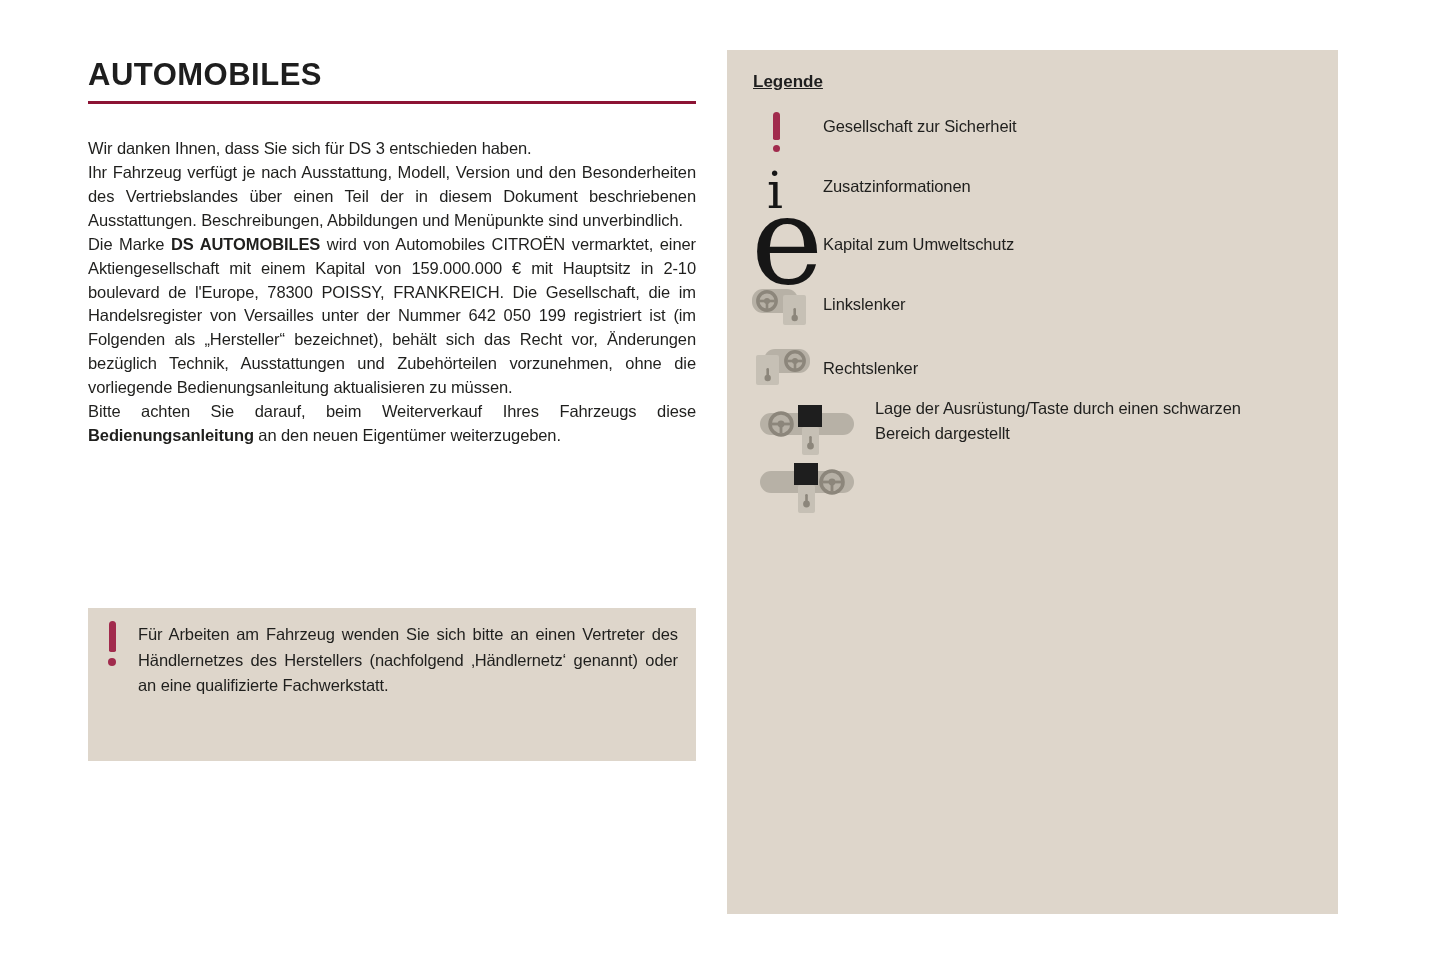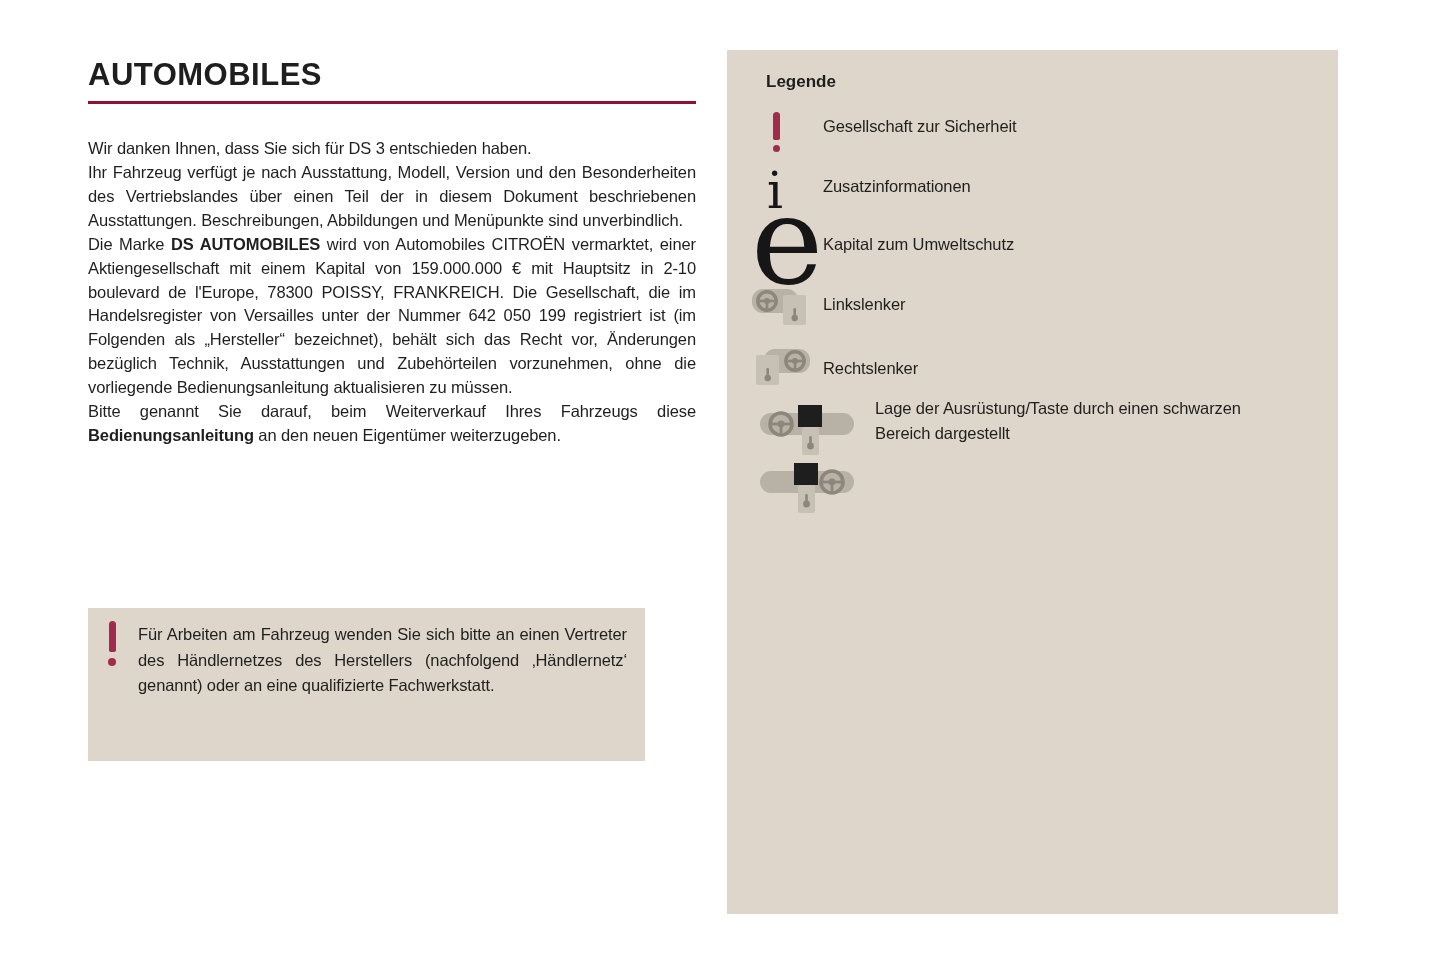--- a/index.html
+++ b/index.html
@@ -12,40 +12,40 @@
   .page-title{
     margin:0;font-size:31px;font-weight:600;letter-spacing:.5px;color:#1e1e1e;
     font-stretch:condensed;line-height:1.1;
   }
   .title-rule{margin-top:9px;height:3px;background:#8c1334;width:100%;}
   .intro{margin-top:33px;font-size:16.5px;line-height:23.9px;letter-spacing:-.1px;}
   .intro p{margin:0;text-align:justify;}
   .intro b{font-weight:700;}
   
   .warning-box{
-    position:absolute;left:88px;top:608px;width:557px;height:153px;
+    position:absolute;left:88px;top:608px;width:608px;height:153px;
     background:#ded6cb;box-sizing:border-box;padding:14px 18px 0 50px;
   }
   .warning-box .box-text{
     margin:0;font-size:16.5px;line-height:25.6px;text-align:justify;letter-spacing:-.1px;
   }
   .excl{position:absolute;display:flex;flex-direction:column;align-items:center;}
   .excl .bar{width:7px;background:#a12b4d;border-radius:4px 4px 2px 2px;}
   .excl .dot{background:#a12b4d;border-radius:50%;}
   .warn-excl{left:20px;top:13px;}
   .warn-excl .bar{height:31px;}
   .warn-excl .dot{width:8px;height:8px;margin-top:6px;}
   
   .legend-panel{
     position:absolute;left:727px;top:50px;width:611px;height:864px;
     background:#ded6cb;box-sizing:border-box;
   }
   .legend-heading{
-    position:absolute;left:39px;top:22px;margin:0;
-    font-size:17px;font-weight:700;color:#1e1e1e;
+    position:absolute;left:26px;top:22px;margin:0;
+    font-size:17px;font-weight:700;color:#1e1e1e;text-decoration:underline;
   }
   .l-label{position:absolute;left:96px;font-size:16.5px;line-height:25px;letter-spacing:-.1px;}
   .lab1{top:64px;}  .lab2{top:124px;}  .lab3{top:182px;}
   .lab4{top:242px;} .lab5{top:306px;}
   .lab6{top:346px;left:148px;width:398px;}
   .legend-excl{left:46px;top:62px;}
   .legend-excl .bar{height:28px;}
   .legend-excl .dot{width:7px;height:7px;margin-top:5px;}
   .glyph{position:absolute;font-family:"DejaVu Serif",serif;color:#161616;line-height:1;}
   .glyph-i{left:40px;top:116px;font-size:50px;}
@@ -62,21 +62,21 @@
 <main>
 
   <section class="left-col">
     <h1 class="page-title">AUTOMOBILES</h1>
     <div class="title-rule"></div>
 
     <div class="intro">
       <p>Wir danken Ihnen, dass Sie sich für DS 3 entschieden haben.</p>
       <p>Ihr Fahrzeug verfügt je nach Ausstattung, Modell, Version und den Besonderheiten des Vertriebslandes über einen Teil der in diesem Dokument beschriebenen Ausstattungen. Beschreibungen, Abbildungen und Menüpunkte sind unverbindlich.</p>
       <p><span>Die Marke </span><b>DS AUTOMOBILES</b><span> wird von Automobiles CITROËN vermarktet, einer Aktiengesellschaft mit einem Kapital von 159.000.000 € mit Hauptsitz in 2-10 boulevard de l'Europe, 78300 POISSY, FRANKREICH. Die Gesellschaft, die im Handelsregister von Versailles unter der Nummer 642 050 199 registriert ist (im Folgenden als „Hersteller“ bezeichnet), behält sich das Recht vor, Änderungen bezüglich Technik, Ausstattungen und Zubehörteilen vorzunehmen, ohne die vorliegende Bedienungsanleitung aktualisieren zu müssen.</span></p>
-      <p><span>Bitte genannt Sie darauf, beim Weiterverkauf Ihres Fahrzeugs diese </span><b>Bedienungsanleitung</b><span> an den neuen Eigentümer weiterzugeben.</span></p>
+      <p><span>Bitte achten Sie darauf, beim Weiterverkauf Ihres Fahrzeugs diese </span><b>Bedienungsanleitung</b><span> an den neuen Eigentümer weiterzugeben.</span></p>
     </div>
   </section>
 
   <aside class="warning-box">
     <span class="excl warn-excl">
       <span class="bar"></span>
       <span class="dot"></span>
     </span>
     <p class="box-text">Für Arbeiten am Fahrzeug wenden Sie sich bitte an einen Vertreter des Händlernetzes des Herstellers (nachfolgend ‚Händlernetz‘ genannt) oder an eine qualifizierte Fachwerkstatt.</p>
   </aside>

